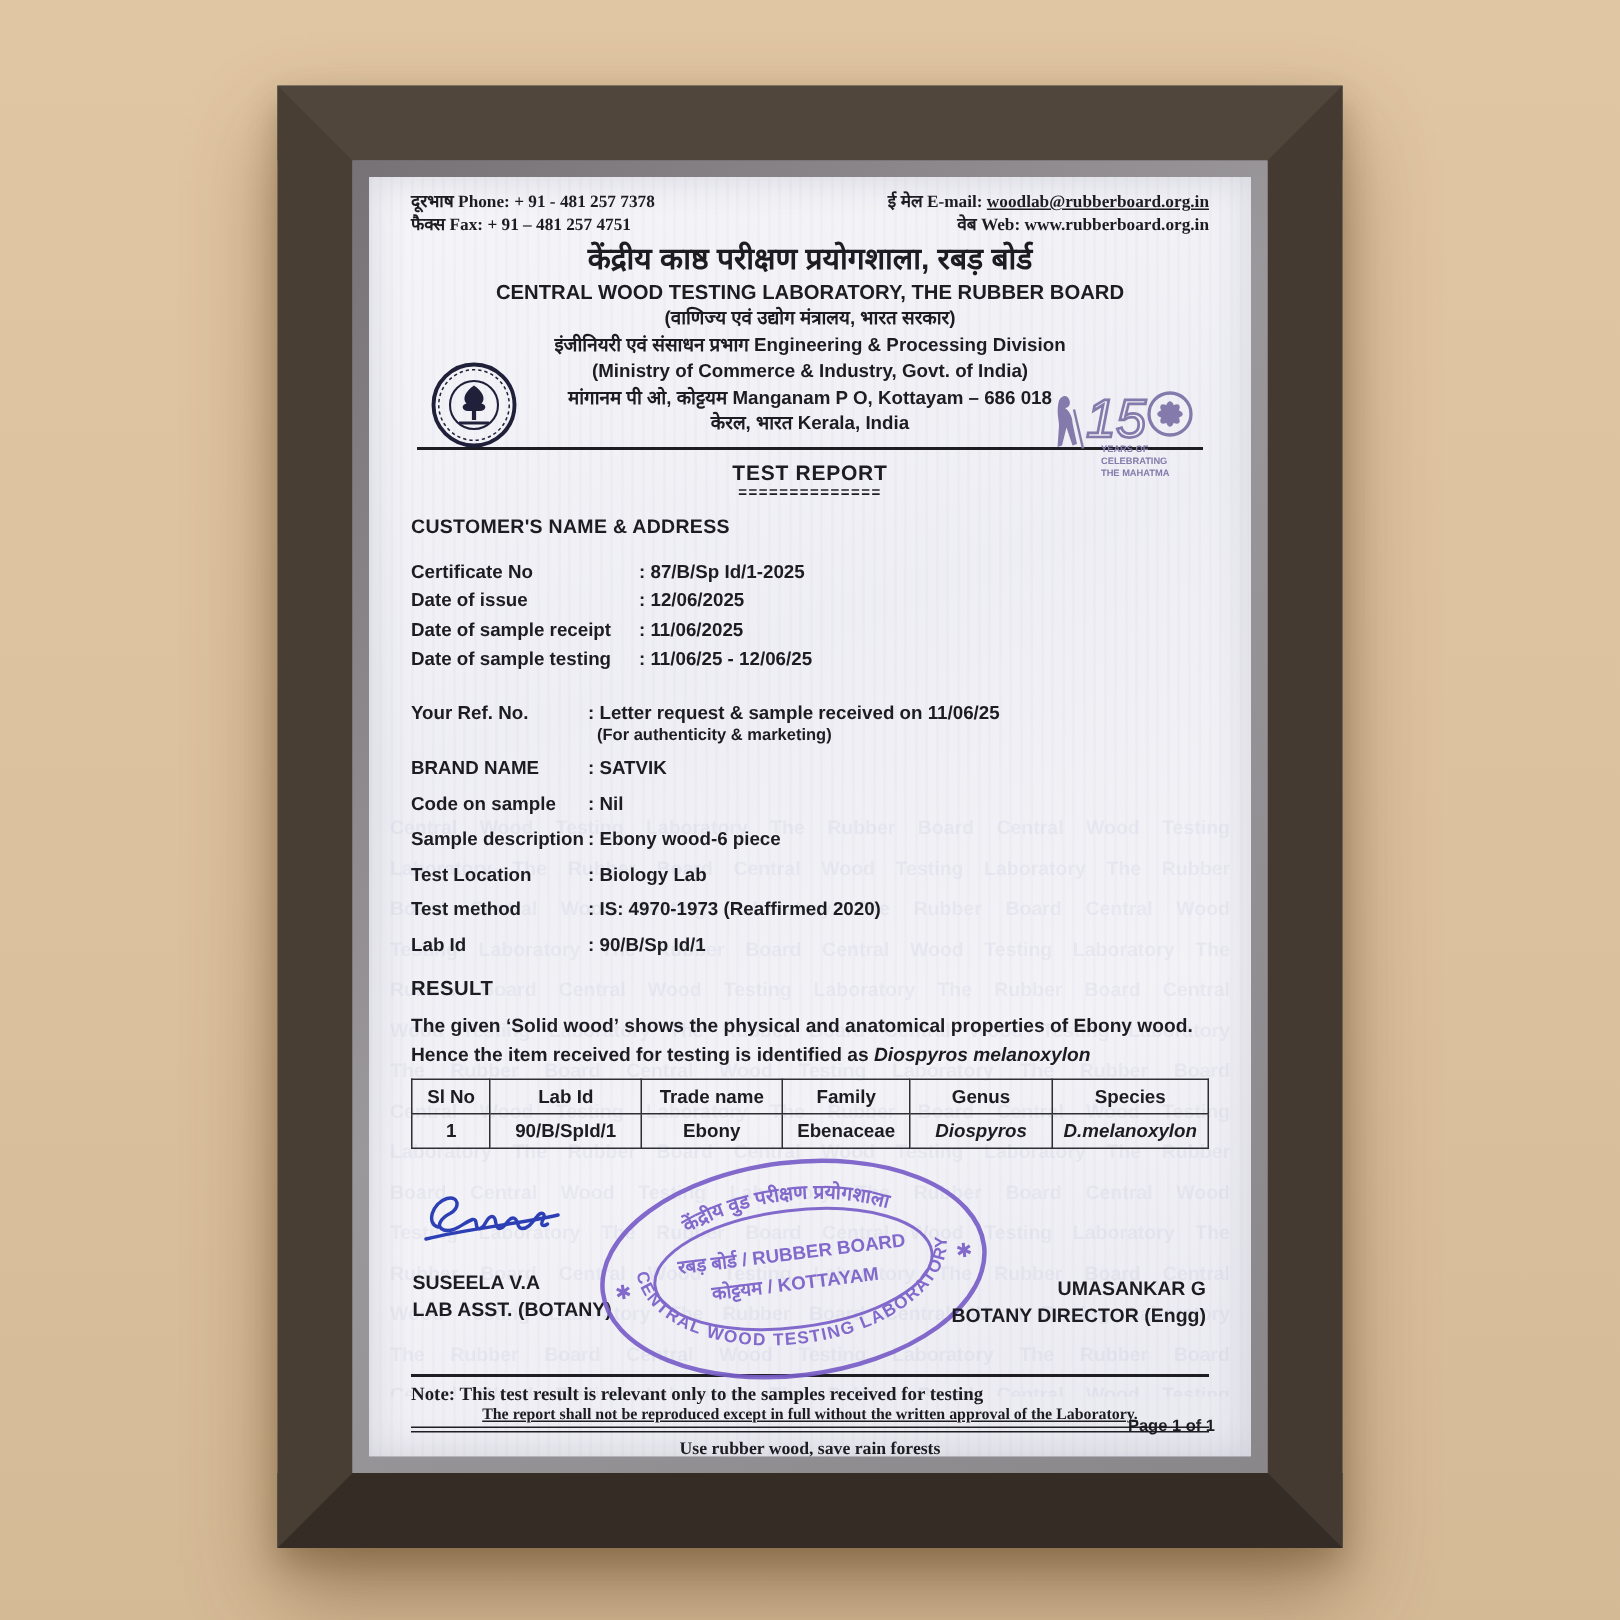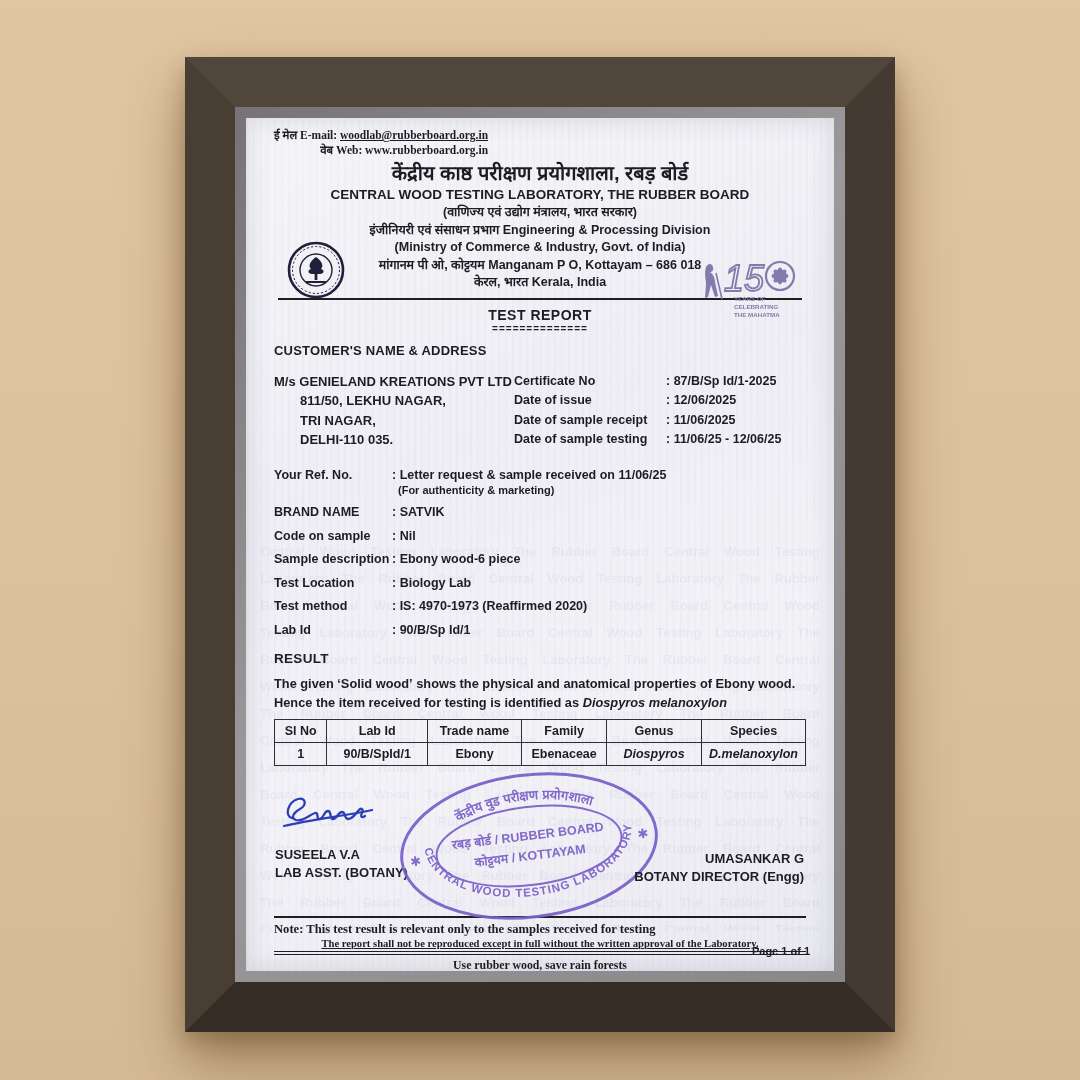--- a/index.html
+++ b/index.html
@@ -94,20 +94,24 @@
 
 <div class="scene">
   <div class="frame">
     <div class="mat">
       <div class="paper">
         <div class="watermark">Central Wood Testing Laboratory The Rubber Board Central Wood Testing Laboratory The Rubber Board Central Wood Testing Laboratory The Rubber Board Central Wood Testing Laboratory The Rubber Board Central Wood Testing Laboratory The Rubber Board Central Wood Testing Laboratory The Rubber Board Central Wood Testing Laboratory The Rubber Board Central Wood Testing Laboratory The Rubber Board Central Wood Testing Laboratory The Rubber Board Central Wood Testing Laboratory The Rubber Board Central Wood Testing Laboratory The Rubber Board Central Wood Testing Laboratory The Rubber Board Central Wood Testing Laboratory The Rubber Board Central Wood Testing Laboratory The Rubber Board Central Wood Testing Laboratory The Rubber Board Central Wood Testing Laboratory The Rubber Board Central Wood Testing Laboratory The Rubber Board Central Wood Testing Laboratory The Rubber Board Central Wood Testing Laboratory The Rubber Board Central Wood Testing Laboratory The Rubber Board Central Wood Testing Laboratory The Rubber Board Central Wood Testing Laboratory The Rubber Board Central Wood Testing Laboratory The Rubber Board Central Wood Testing Laboratory The Rubber Board Central Wood Testing Laboratory The Rubber Board Central Wood Testing Laboratory The Rubber Board Central Wood Testing Laboratory The Rubber Board Central Wood Testing Laboratory The Rubber Board Central Wood Testing Laboratory The Rubber Board Central Wood Testing Laboratory The Rubber Board Central Wood Testing Laboratory The Rubber Board Central Wood Testing Laboratory The Rubber Board Central Wood Testing Laboratory The Rubber Board Central Wood Testing Laboratory The Rubber Board Central Wood Testing Laboratory The Rubber Board Central Wood Testing Laboratory The Rubber Board Central Wood Testing Laboratory The Rubber Board Central Wood Testing Laboratory The Rubber Board Central Wood Testing Laboratory The Rubber Board Central Wood Testing Laboratory The Rubber Board Central Wood Testing Laboratory The Rubber Board Central Wood Testing Laboratory The Rubber Board Central Wood Testing Laboratory The Rubber Board Central Wood Testing Laboratory The Rubber Board Central Wood Testing Laboratory The Rubber Board Central Wood Testing Laboratory The Rubber Board Central Wood Testing Laboratory The Rubber Board Central Wood Testing Laboratory The Rubber Board Central Wood Testing Laboratory The Rubber Board Central Wood Testing Laboratory The Rubber Board Central Wood Testing Laboratory The Rubber Board Central Wood Testing Laboratory The Rubber Board Central Wood Testing Laboratory The Rubber Board Central Wood Testing Laboratory The Rubber Board Central Wood Testing Laboratory The Rubber Board Central Wood Testing Laboratory The Rubber Board Central Wood Testing Laboratory The Rubber Board Central Wood Testing Laboratory The Rubber Board Central Wood Testing Laboratory The Rubber Board Central Wood Testing Laboratory The Rubber Board Central Wood Testing Laboratory The Rubber Board Central Wood Testing Laboratory The Rubber Board Central Wood Testing Laboratory The Rubber Board Central Wood Testing Laboratory The Rubber Board Central Wood Testing Laboratory The Rubber Board Central Wood Testing Laboratory The Rubber Board Central Wood Testing Laboratory The Rubber Board Central Wood Testing Laboratory The Rubber Board Central Wood Testing Laboratory The Rubber Board Central Wood Testing Laboratory The Rubber Board Central Wood Testing Laboratory The Rubber Board Central Wood Testing Laboratory The Rubber Board Central Wood Testing Laboratory The Rubber Board Central Wood Testing Laboratory The Rubber Board Central Wood Testing Laboratory The Rubber Board Central Wood Testing Laboratory The Rubber Board Central Wood Testing Laboratory The Rubber Board Central Wood Testing Laboratory The Rubber Board Central Wood Testing Laboratory The Rubber Board Central Wood Testing Laboratory The Rubber Board Central Wood Testing Laboratory The Rubber Board Central Wood Testing Laboratory The Rubber Board Central Wood Testing Laboratory The Rubber Board Central Wood Testing Laboratory The Rubber Board Central Wood Testing Laboratory The Rubber Board Central Wood Testing Laboratory The Rubber Board Central Wood Testing Laboratory The Rubber Board Central Wood Testing Laboratory The Rubber Board Central Wood Testing Laboratory The Rubber Board Central Wood Testing Laboratory The Rubber Board </div>
 
         <div class="content">
 
           <div class="contacts">
+            <div class="left">
+              <div>दूरभाष Phone: + 91 - 481 257 7378</div>
+              <div>फैक्स Fax: + 91 – 481 257 4751</div>
+            </div>
             <div class="right">
               <div><span>ई मेल E-mail: </span><span class="email-u">woodlab@rubberboard.org.in</span></div>
               <div>वेब Web: www.rubberboard.org.in</div>
             </div>
           </div>
 
           <div class="letterhead">
             <div class="lh-hindi-title">केंद्रीय काष्ठ परीक्षण प्रयोगशाला, रबड़ बोर्ड</div>
             <div class="lh-en-title">CENTRAL WOOD TESTING LABORATORY, THE RUBBER BOARD</div>
             <div class="lh-line">(वाणिज्य एवं उद्योग मंत्रालय, भारत सरकार)</div>
@@ -149,26 +153,20 @@
           </div>
 
           <hr class="rule">
 
           <div class="report-title">TEST REPORT</div>
           <div class="report-underline">==============</div>
 
           <div class="cust-heading">CUSTOMER'S NAME &amp; ADDRESS</div>
 
           <div class="cust-row">
-            <div class="cust-block">
-              <div>M/s GENIELAND KREATIONS PVT LTD</div>
-              <div class="indent">811/50, LEKHU NAGAR,</div>
-              <div class="indent">TRI NAGAR,</div>
-              <div class="indent">DELHI-110 035.</div>
-            </div>
             <div class="meta-block">
               <div class="meta-row strong">
                 <span class="meta-label">Certificate No</span>
                 <span class="meta-val">: 87/B/Sp Id/1-2025</span>
               </div>
               <div class="meta-row">
                 <span class="meta-label">Date of issue</span>
                 <span class="meta-val">: 12/06/2025</span>
               </div>
               <div class="meta-row">

